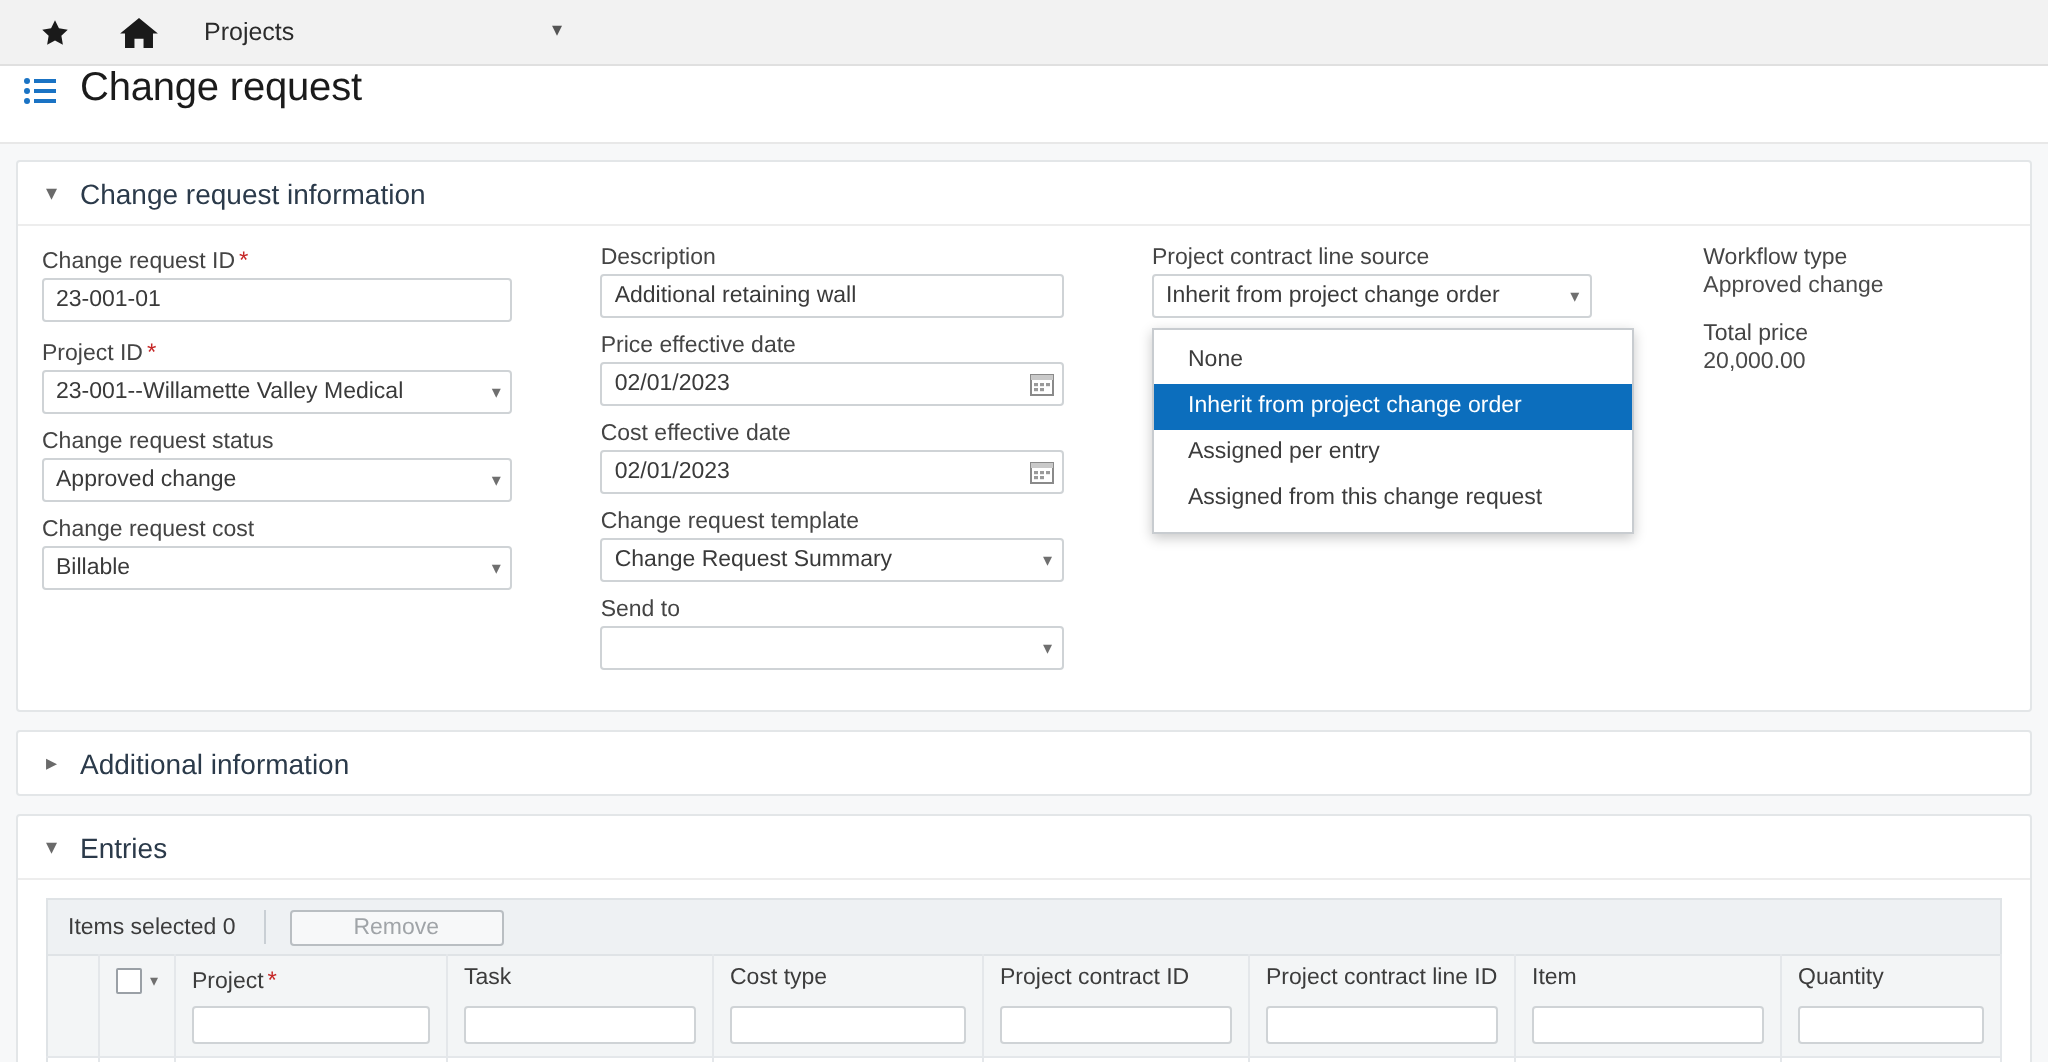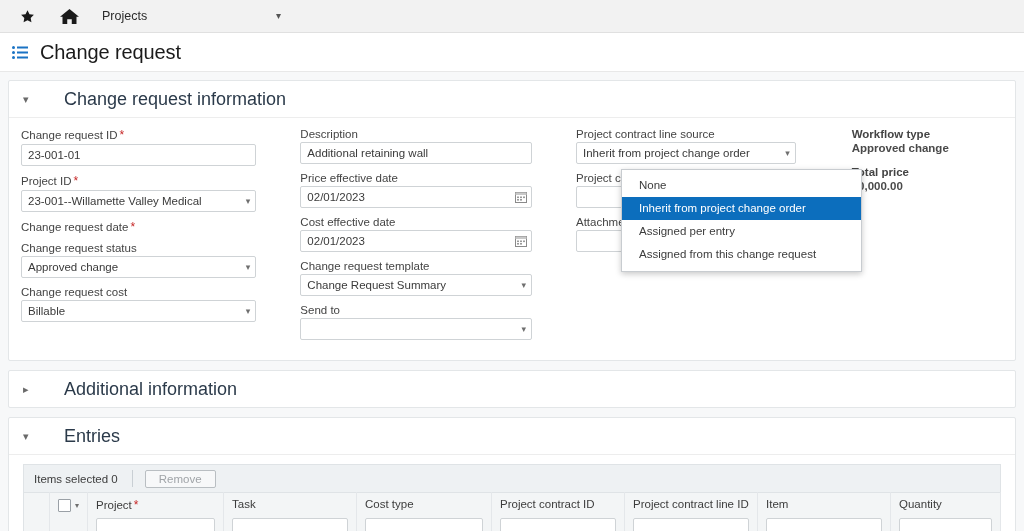--- a/index.html
+++ b/index.html
@@ -41,21 +41,21 @@
   .nav-chevron {
     color: #555; font-size: 10px;
     padding-right: 6px;
     line-height: 1;
   }
 
   
   .pagehead {
     height: 39px;
     background: #ffffff;
-    display: flex; align-items: center;
+    display: flex; align-items: flex-start;
     padding-left: 8px;
     border-bottom: 1px solid #e8e8e8;
   }
   .pagehead-icon {
     width: 24px; height: 24px;
     display: flex; align-items: center; justify-content: center;
     margin-right: 8px;
   }
   .pagehead-title {
     font-size: 20px;
@@ -86,24 +86,23 @@
   }
   .section-header.noborder { border-bottom: none; }
   .sec-chevron {
     color: #6a6a6a;
     font-size: 11px;
     margin-right: 7px;
     width: 10px;
     line-height: 1;
   }
   .section-title {
-    font-size: 18px;
+    font-size: 14px;
     color: #2b3a4a;
     font-weight: 400;
-    margin-left: 24px;
   }
 
   
   .form-row {
     display: flex;
     padding: 10px 0 12px 0;
     gap: 20px;
   }
   .col {
     padding: 0 12px;
@@ -171,36 +170,35 @@
   .dropdown-pop {
     position: absolute;
     left: 12px;
     top: 41px;
     width: 241px;
     background: #ffffff;
     border: 1px solid #c8ccd0;
     box-shadow: 0 2px 6px rgba(0,0,0,0.22);
     z-index: 50;
     padding: 4px 0 5px 0;
-    margin-left: 45px;
   }
   .dd-item {
     font-size: 11.5px;
     color: #3c3c3c;
     padding: 4px 8px 4px 17px;
     line-height: 15px;
     white-space: nowrap;
   }
   .dd-item.selected {
     background: #0c6ebd;
     color: #ffffff;
   }
 
   
-  .info-block { margin-bottom: 12px; font-weight: bold; }
+  .info-block { margin-bottom: 12px; }
   .info-label {
     font-size: 11.5px;
     color: #444444;
     margin-bottom: 2px;
   }
   .info-value {
     font-size: 11.5px;
     color: #4a4a4a;
   }
 
@@ -224,21 +222,21 @@
     width: 1px; height: 17px;
     background: #c9cfd4;
     margin-right: 12px;
   }
   .btn-remove {
     font-size: 11.5px;
     color: #a0a4a8;
     background: #f7f8f9;
     border: 1px solid #b9bec2;
     border-radius: 2px;
-    padding: 2px 13px;
+    padding: 2px 31px;
     font-family: "Liberation Sans", sans-serif;
   }
 
   .grid {
     margin: 0 14px 0 14px;
     border: 1px solid #dfe3e6;
     border-bottom: none;
     width: calc(100% - 28px);
     border-collapse: collapse;
     table-layout: fixed;
@@ -353,21 +351,20 @@
           </div>
         </div>
         <div class="field">
           <label class="field-label"><span>Project ID</span><span class="req">*</span></label>
           <div class="input-wrap">
             <input class="ctl" value="23-001--Willamette Valley Medical" style="">
             <span class="ctl-chevron">▾</span>
           </div>
         </div>
         <div class="field">
-          <label class="field-label"><span>Change request date</span><span class="req">*</span></label>
         </div>
         <div class="field">
           <label class="field-label">Change request status</label>
           <div class="input-wrap">
             <input class="ctl" value="Approved change" style="">
             <span class="ctl-chevron">▾</span>
           </div>
         </div>
         <div class="field">
           <label class="field-label">Change request cost</label>

